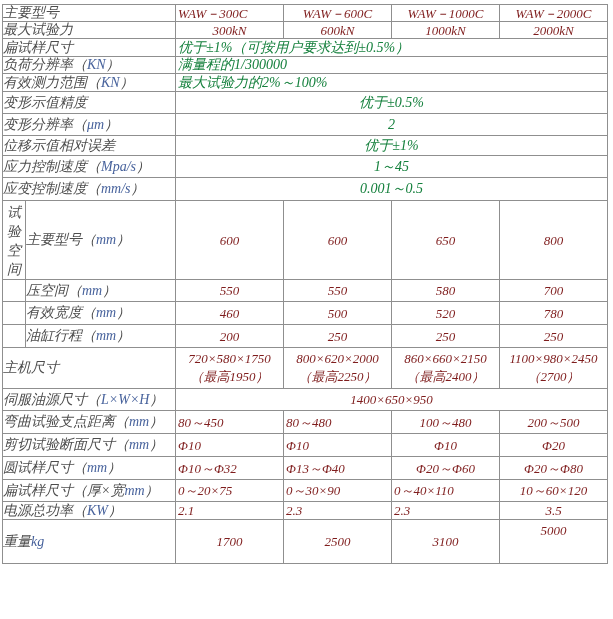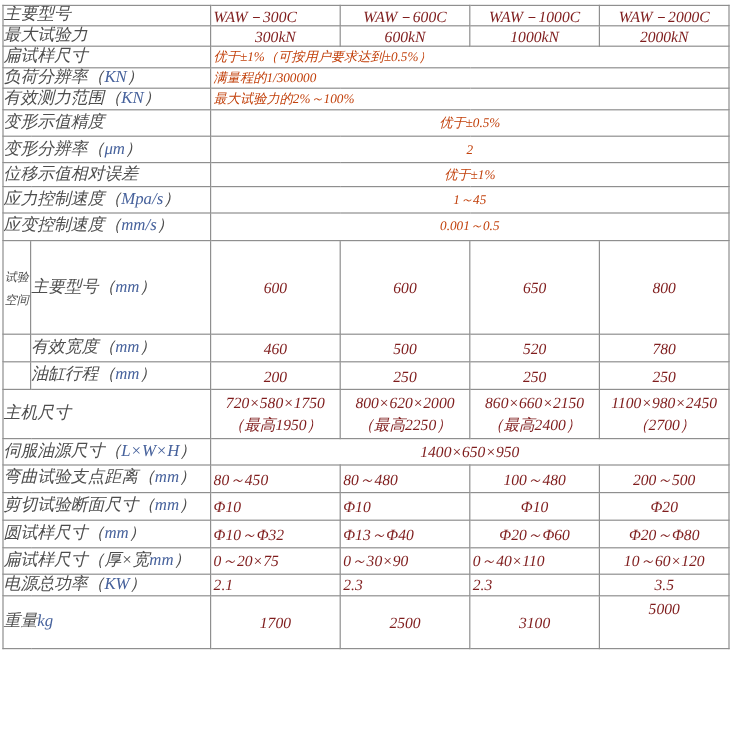--- a/index.html
+++ b/index.html
@@ -17,26 +17,26 @@
   
   td.lbl {
     font-size:14px; color:#4d4d4d; text-align:left; padding:0 2px; line-height:16px;
   }
   td.lbl .latin { color:#47629c; }
   
   td.val { font-size:13px; color:#7f1d1d; text-align:center; line-height:15px; }
   td.val.lft { text-align:left; padding-left:2px; }
   td.val.top { vertical-align:top; padding-top:3px; }
   
-  td.mval { font-size:11px; color:#c2410c; text-align:center; line-height:16px; }
+  td.mval { font-size:14px; color:#15803d; text-align:center; line-height:16px; }
   td.mval.lft { text-align:left; padding-left:2px; }
   
   td.vcell { vertical-align:top; }
   .vtext {
-    font-size:10px; color:#4d4d4d; line-height:19px; padding-top:2px;
+    font-size:14px; color:#4d4d4d; line-height:19px; padding-top:2px;
     text-align:center; word-break:break-all;
   }
   
   td.val .ln { line-height:18px; text-align:center; }
 </style>
 </head>
 <body>
 
 <div class="page">
   <table class="spec">
@@ -111,20 +111,28 @@
       <td class="vcell">
         <div class="vtext">试验空间</div>
       </td>
       <td class="lbl"><span>主要型号（</span><span class="latin">mm</span><span>）</span></td>
       <td class="val">600</td>
       <td class="val">600</td>
       <td class="val">650</td>
       <td class="val">800</td>
     </tr>
 
+    <tr style="height:22px">
+      <td class="vcell"></td>
+      <td class="lbl"><span>压空间（</span><span class="latin">mm</span><span>）</span></td>
+      <td class="val">550</td>
+      <td class="val">550</td>
+      <td class="val">580</td>
+      <td class="val">700</td>
+    </tr>
 
     <tr style="height:23px">
       <td class="vcell"></td>
       <td class="lbl"><span>有效宽度（</span><span class="latin">mm</span><span>）</span></td>
       <td class="val">460</td>
       <td class="val">500</td>
       <td class="val">520</td>
       <td class="val">780</td>
     </tr>
 

